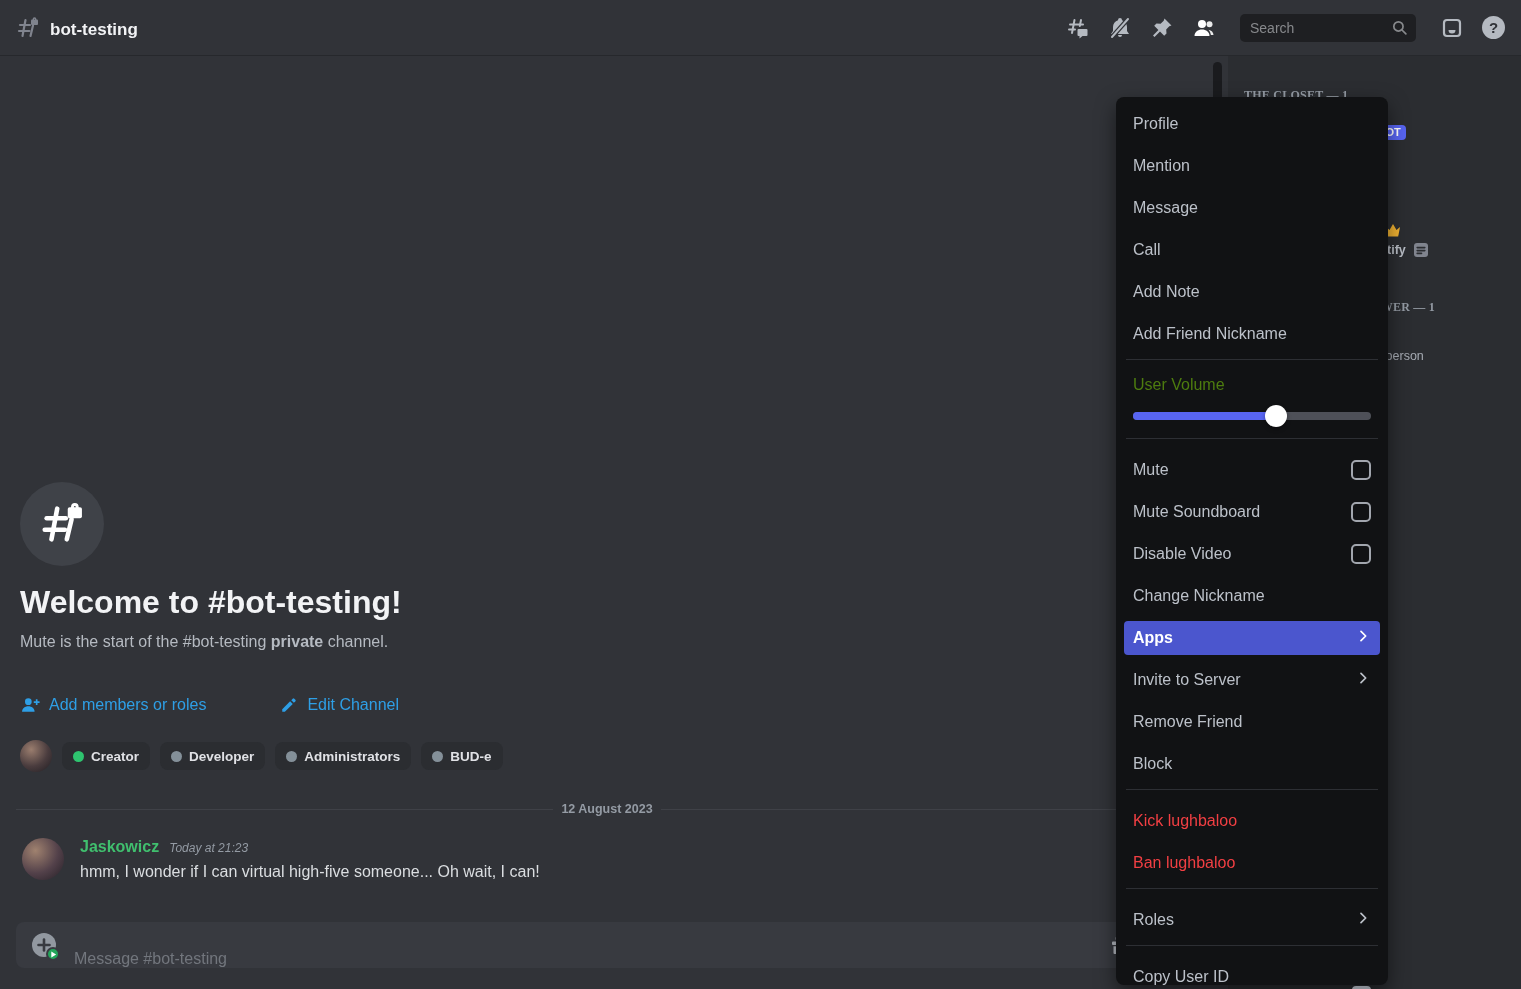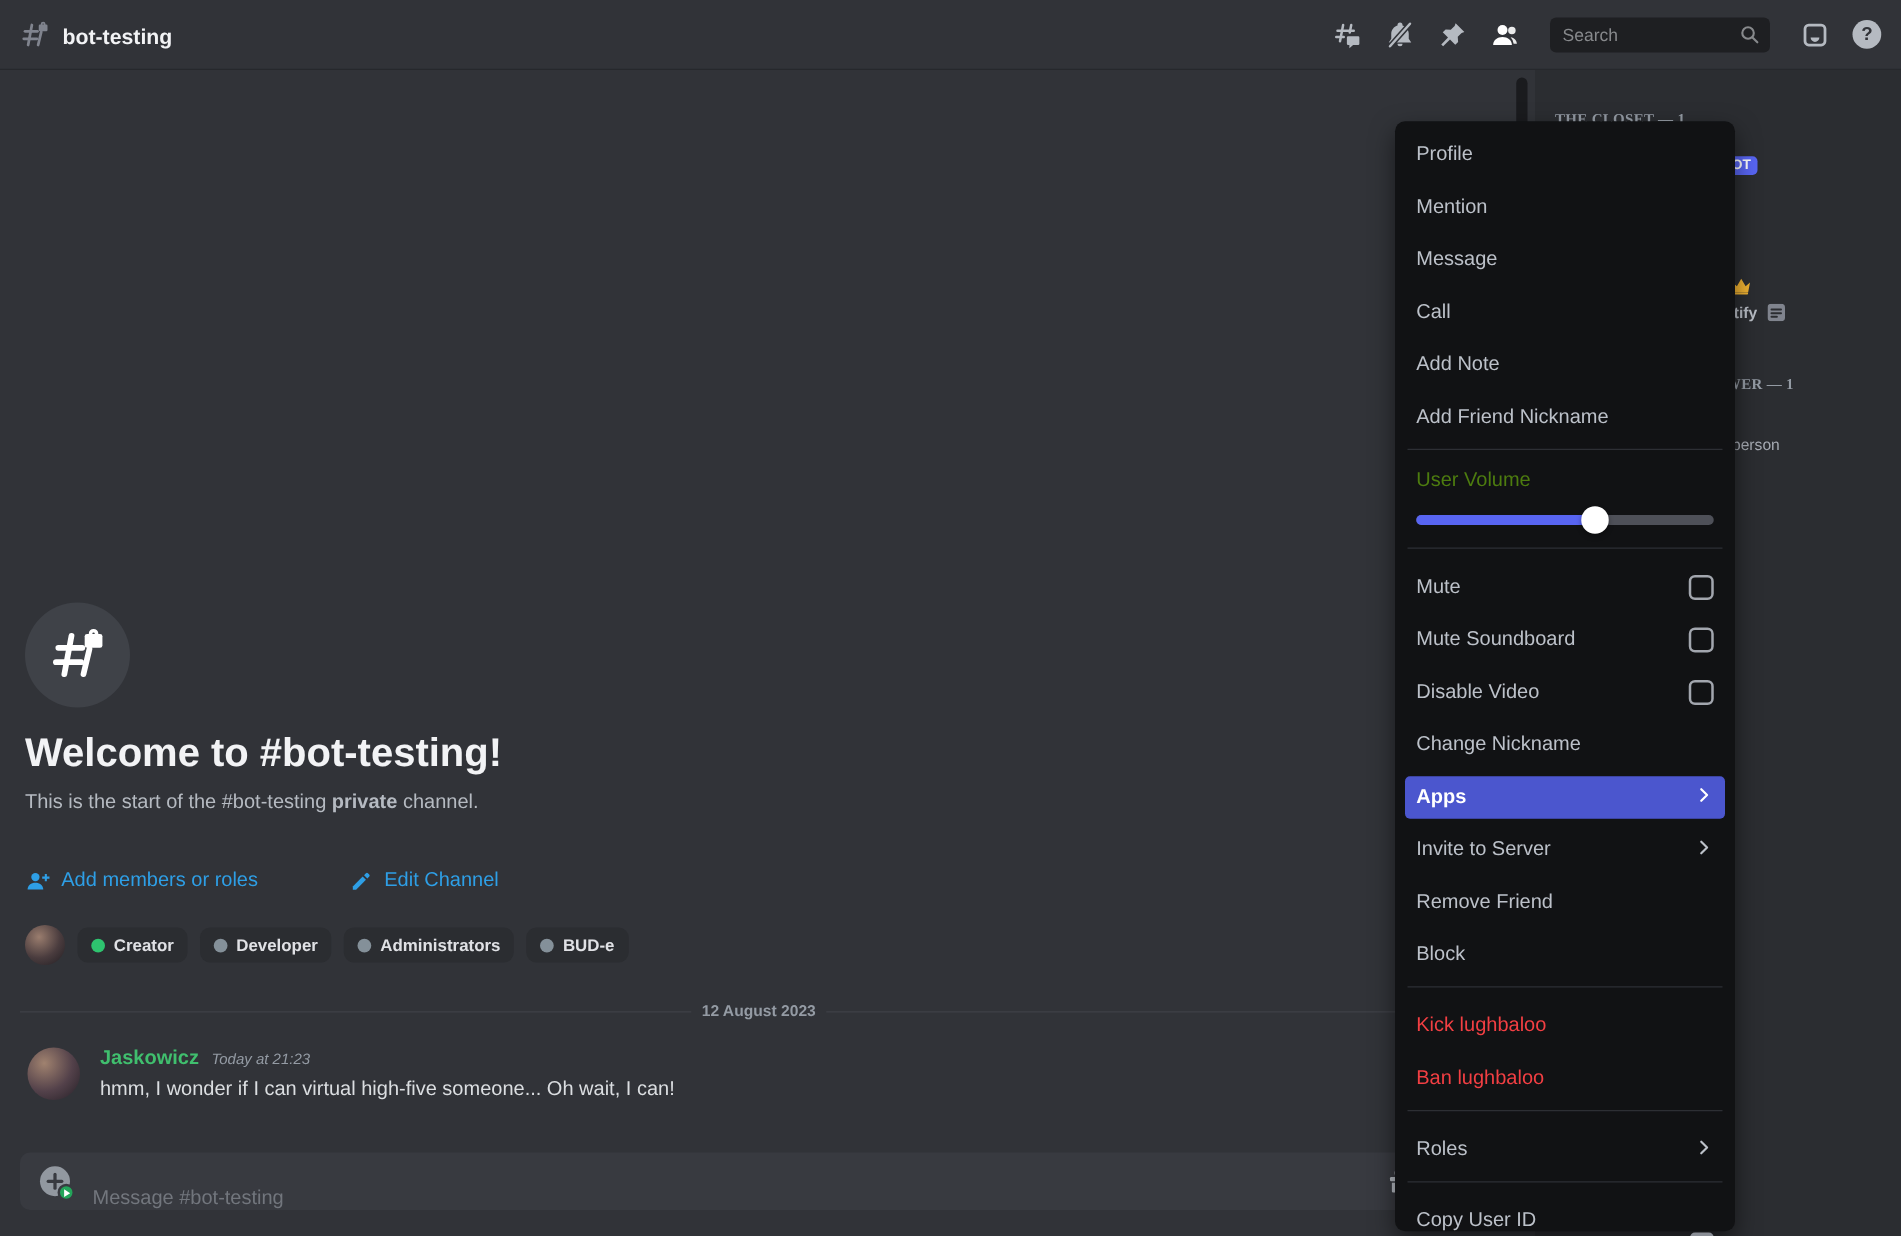--- a/index.html
+++ b/index.html
@@ -236,21 +236,21 @@
             <line x1="4" y1="9" x2="14" y2="9"></line>
             <line x1="3" y1="15" x2="13.5" y2="15"></line>
           </g>
           <g fill="#ffffff">
             <rect x="15" y="3.2" width="7.4" height="5.8" rx="1"></rect>
             <path d="M16.7 4.3V3.1a2 2 0 1 1 4 0v1.2h-1.5V3.1a.5.5 0 1 0-1 0v1.2z"></path>
           </g>
         </svg>
     </div>
     <div class="wtitle">Welcome to #bot-testing!</div>
-    <div class="wsub"><span>This is the start of the #bot-testing </span><b>private</b><span> channel.</span></div>
+    <div class="wsub"><span>Mute is the start of the #bot-testing </span><b>private</b><span> channel.</span></div>
     <div class="wlinks">
       <span class="wlink">
         <span style="display:flex;">
           <svg width="20" height="20" viewBox="0 0 24 24" fill="currentColor">
               <circle cx="10" cy="8" r="4"></circle>
               <path d="M2.5 20c0-4 3.4-6.5 7.5-6.5s7.5 2.5 7.5 6.5z"></path>
               <path d="M18 9h2v2.5h2.5v2H20V16h-2v-2.5h-2.5v-2H18z" transform="translate(1,-4)"></path>
             </svg>
         </span>
         <span>Add members or roles</span>

